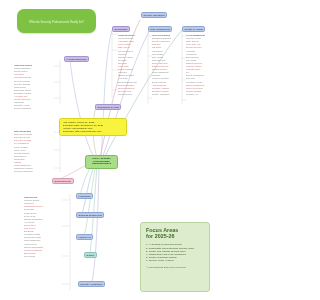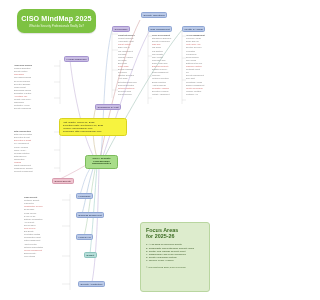--- a/index.html
+++ b/index.html
@@ -59,21 +59,20 @@
       <path d="M112 31 L 112 98 M112 34 L 118 34 M112 50 L 118 50 M112 70 L 118 70 M112 90 L 118 90"></path>
       <path d="M148 31 L 148 104 M148 36 L 152 36 M148 56 L 152 56 M148 76 L 152 76 M148 98 L 152 98"></path>
       <path d="M182 31 L 182 104 M182 36 L 186 36 M182 58 L 186 58 M182 80 L 186 80 M182 100 L 186 100"></path>
       <path d="M60 60 L 60 104 M60 66 L 54 66 M60 82 L 54 82 M60 98 L 54 98"></path>
       <path d="M60 126 L 60 172 M60 132 L 54 132 M60 150 L 54 150 M60 168 L 54 168"></path>
       <path d="M70 194 L 70 290 M70 200 L 62 200 M70 226 L 62 226 M70 256 L 62 256 M70 284 L 62 284"></path>
     </g>
   </svg>
 
   <div class="title-block">
-    <div class="title-main">CISO MindMap 2025</div>
     <div class="title-sub">What do Security Professionals Really Do?</div>
   </div>
 
   <div class="meta-box">
     <div class="meta-line">Last update: March 31, 2025</div>
     <div class="meta-line">Expiration date: September 30, 2026</div>
     <div class="meta-line">Version: cisomindmap.com</div>
     <div class="meta-line">Download: http://cisomindmap.com</div>
   </div>
 

